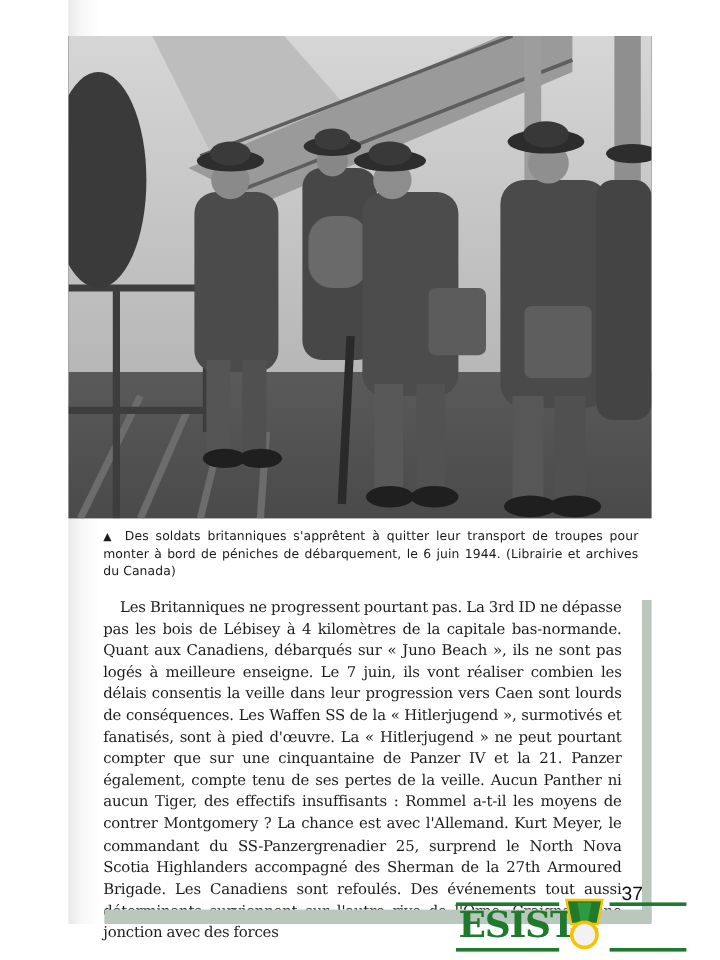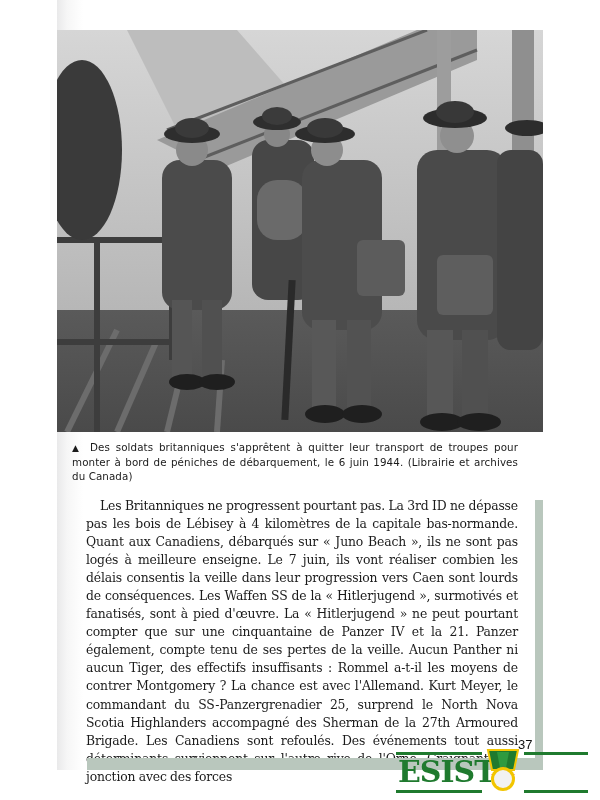--- a/index.html
+++ b/index.html
@@ -11,21 +11,21 @@
   .page-sheet {
     position: absolute; left: 57px; top: 0; width: 543px; height: 770px;
     background: linear-gradient(to right, #e9e9ea 0px, #f6f6f6 10px, #ffffff 26px);
   }
   .photo {
     position: absolute; left: 57px; top: 30px; width: 486px; height: 402px;
     background: #6d6d6d; overflow: hidden;
   }
   .photo svg { display: block; width: 100%; height: 100%; }
   .caption {
-    position: absolute; left: 72px; top: 440px; width: 446px;
+    position: absolute; left: 86px; top: 440px; width: 446px;
     font-family: "DejaVu Sans", sans-serif; font-size: 10.3px; line-height: 14px;
     color: #1a1a1a; text-align: justify; letter-spacing: 0.1px;
   }
   .caption .tri { display: inline-block; width: 18px; font-size: 9px; }
   .body-text {
     position: absolute; left: 86px; top: 497px; width: 432px;
     font-family: "DejaVu Serif", serif; font-size: 12.4px; line-height: 18.05px;
     color: #1b1b1b; text-align: justify; letter-spacing: -0.15px;
     word-spacing: -0.5px;
   }
@@ -33,24 +33,24 @@
   .v-bar {
     position: absolute; left: 535px; top: 500px; width: 8px; height: 268px;
     background: #b9c7bd;
   }
   .h-bar {
     position: absolute; left: 87px; top: 758px; width: 456px; height: 12px;
     background: #b9c7bd;
   }
   .page-number {
     position: absolute; left: 518px; top: 737px;
-    font-family: "Liberation Sans", sans-serif; font-size: 13px; color: #111;
+    font-family: "Liberation Sans", sans-serif; font-size: 16px; color: #111;
   }
   .logo {
-    position: absolute; left: 396px; top: 748px; width: 198px; height: 50px;
+    position: absolute; left: 380px; top: 748px; width: 198px; height: 50px;
   }
   .logo .rule-top, .logo .rule-bottom {
     position: absolute; height: 3px; background: #1f7a2e;
   }
   .logo .rule-top { top: 4px; left: 0; width: 86px; }
   .logo .rule-top.r2 { left: 128px; width: 64px; }
   .logo .rule-bottom { top: 42px; left: 0; width: 86px; }
   .logo .rule-bottom.r2 { left: 128px; width: 64px; }
   .logo .word {
     position: absolute; top: 6px;

